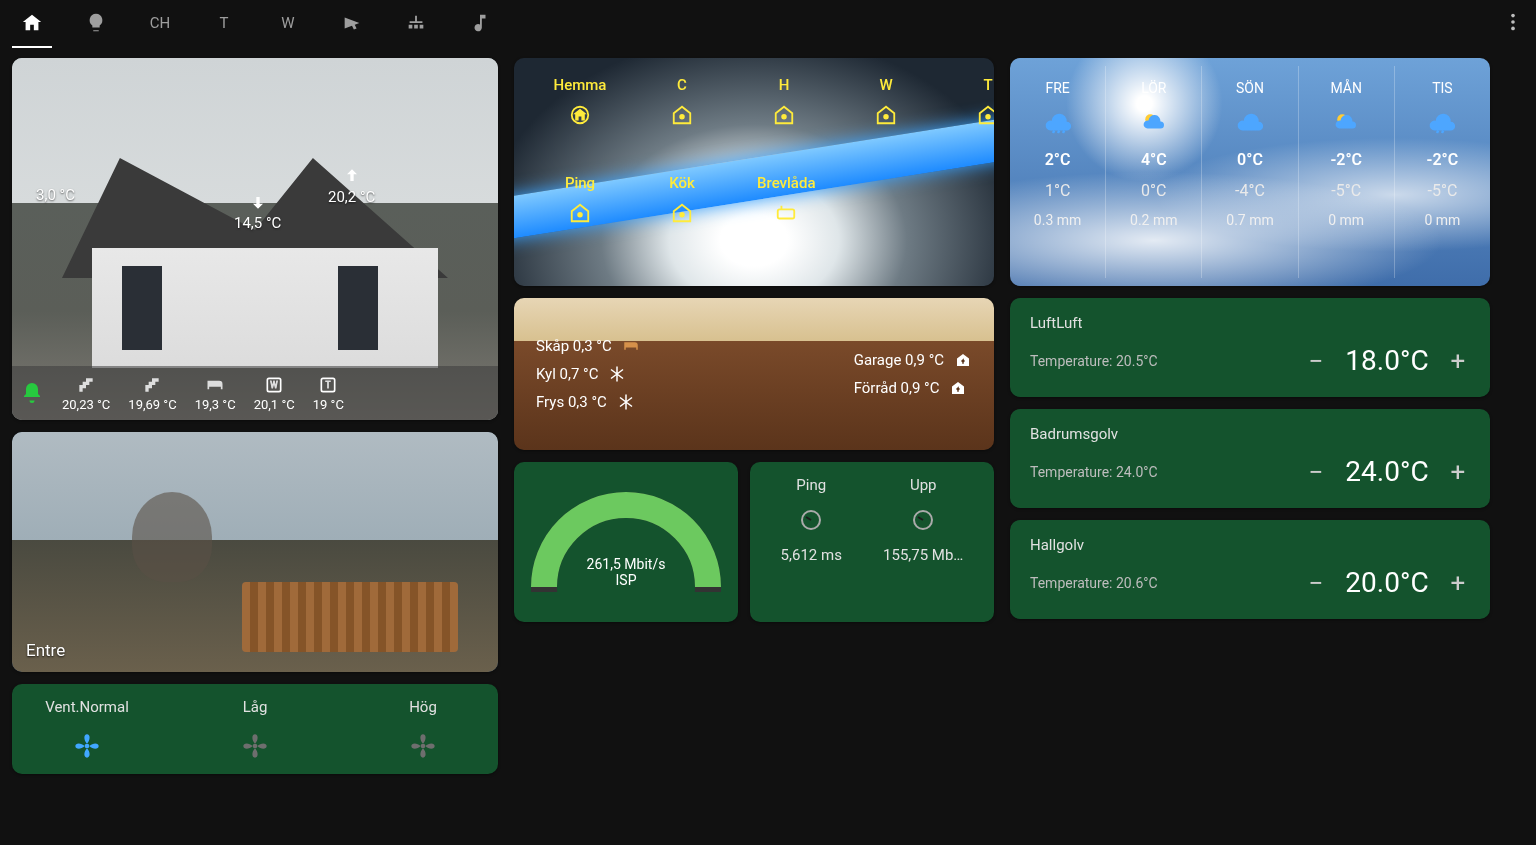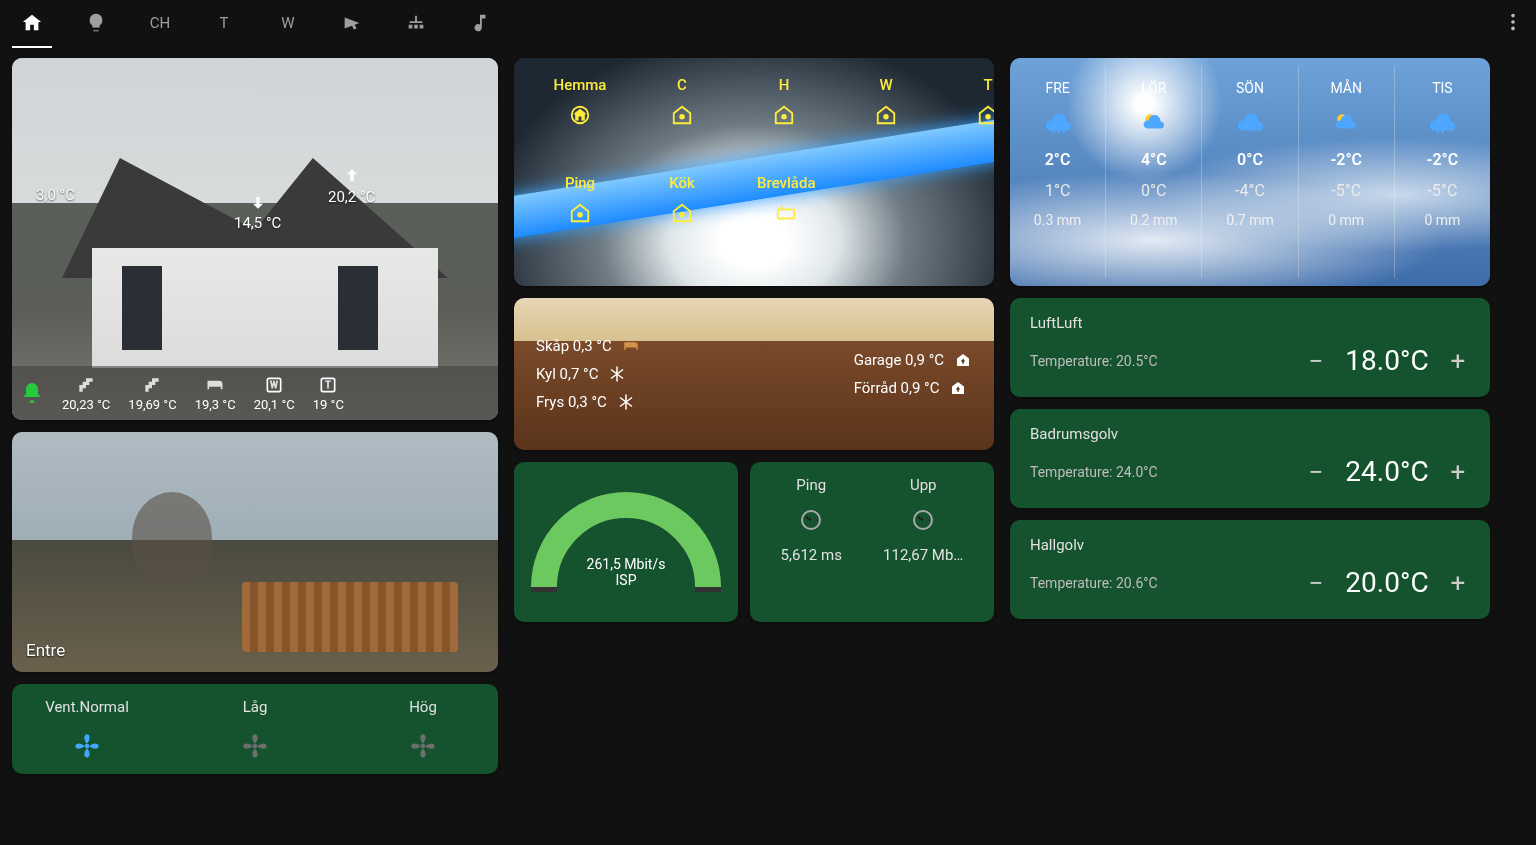--- a/index.html
+++ b/index.html
@@ -466,21 +466,21 @@
           <svg viewBox="0 0 24 24">
               <use href="#i-gauge"></use>
             </svg>
           <span>5,612 ms</span>
         </div>
         <div class="ping-col">
           <span>Upp</span>
           <svg viewBox="0 0 24 24">
               <use href="#i-gauge"></use>
             </svg>
-          <span>112,67 Mb…</span>
+          <span>155,75 Mb…</span>
         </div>
       </div>
     </div>
   </div>
 
   <div class="col">
     <div class="card weather-card">
       <div class="weather-day">
         <span class="lbl">FRE</span>
         <svg viewBox="0 0 24 24">

